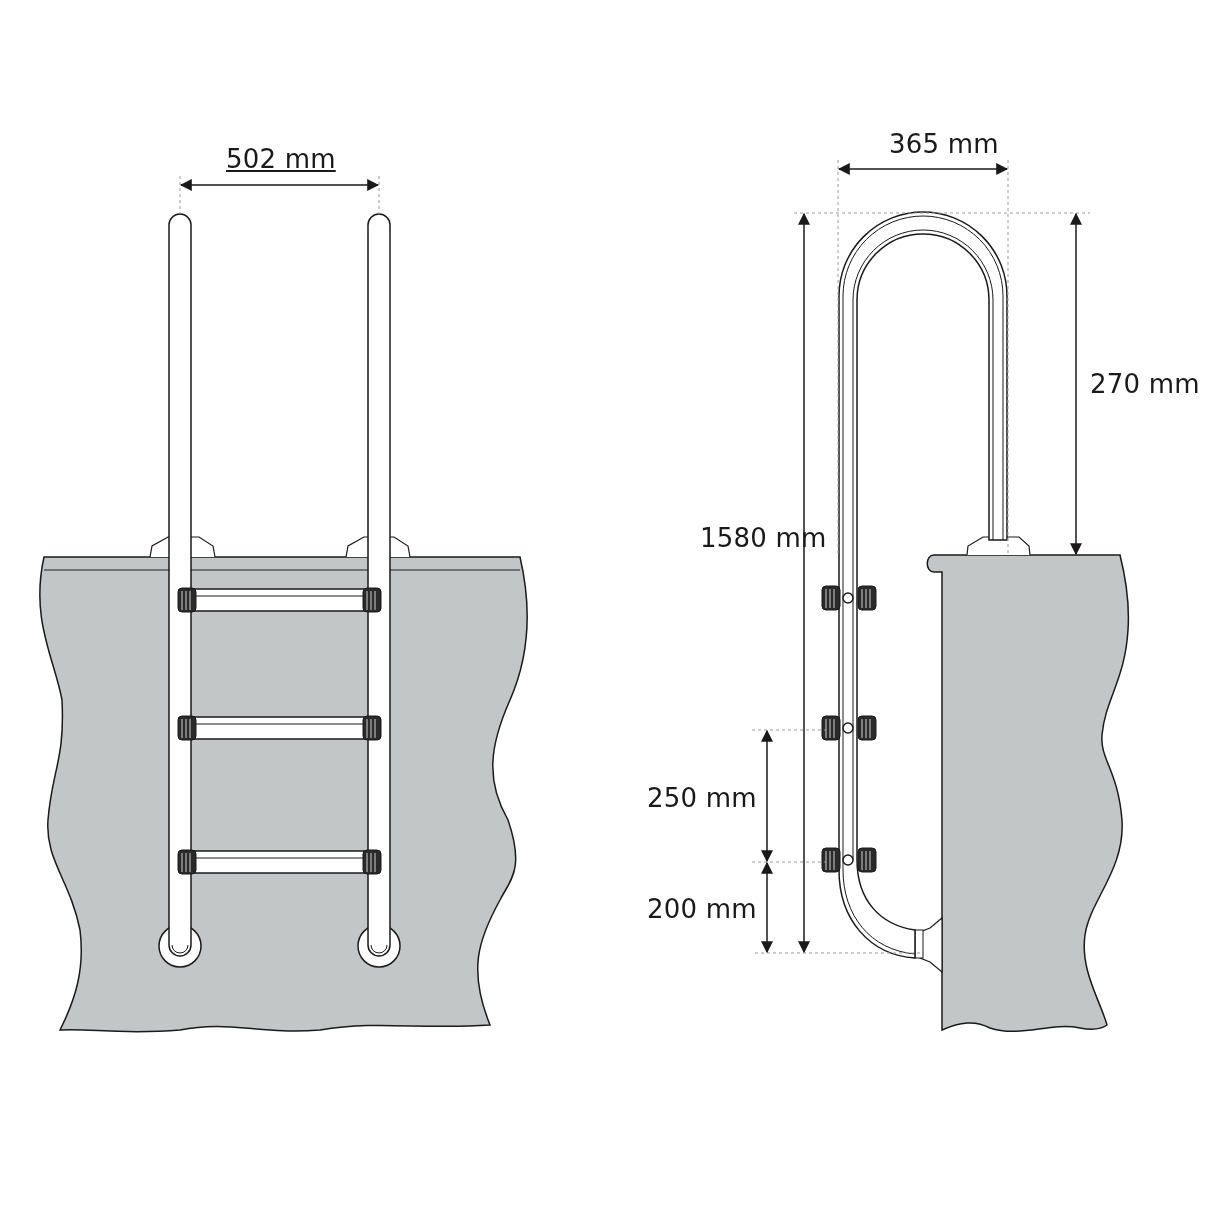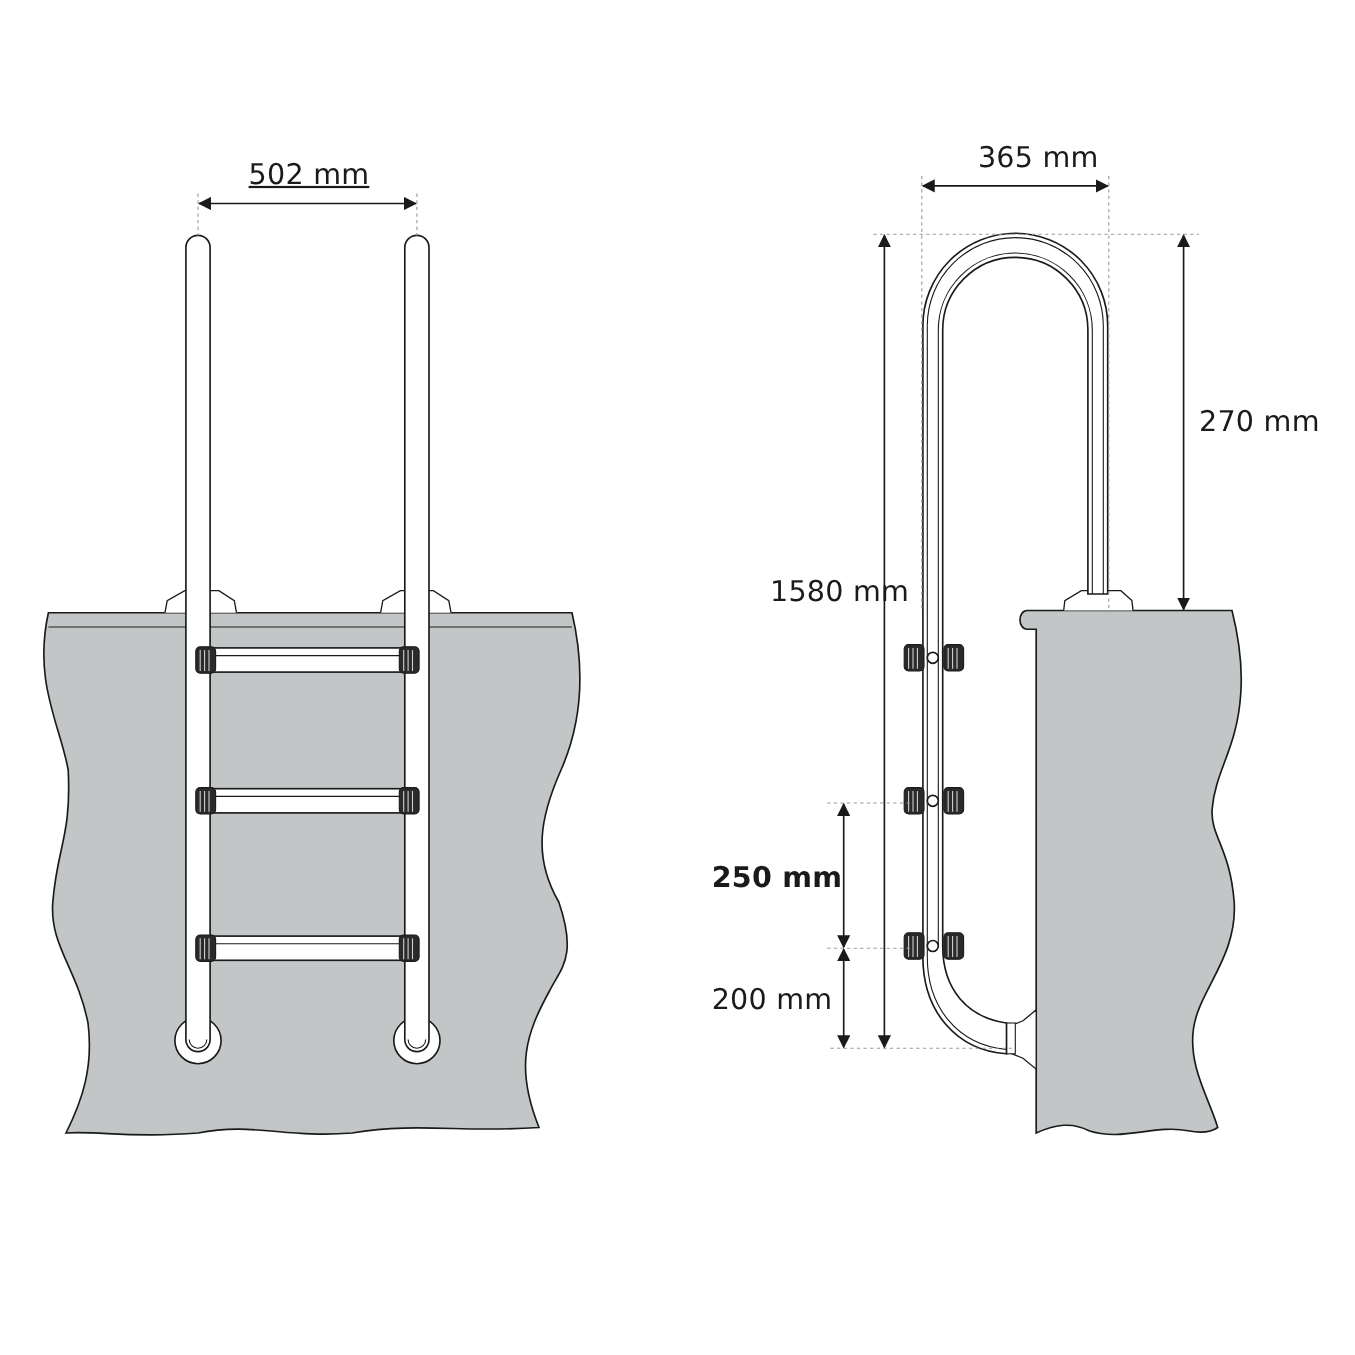--- a/index.html
+++ b/index.html
@@ -128,14 +128,14 @@
     <line x1="1076" y1="214" x2="1076" y2="554" stroke="#1a1a1a" stroke-width="1.5" marker-start="url(#arr)" marker-end="url(#arr)"></line>
     <line x1="767" y1="731" x2="767" y2="861" stroke="#1a1a1a" stroke-width="1.5" marker-start="url(#arr)" marker-end="url(#arr)"></line>
     <line x1="767" y1="863" x2="767" y2="952" stroke="#1a1a1a" stroke-width="1.5" marker-start="url(#arr)" marker-end="url(#arr)"></line>
   </g>
 </svg>
 
 <div class="dim-label" style="left:226px; top:146px;text-decoration:underline;">502 mm</div>
 <div class="dim-label" style="left:869px; top:131px;margin-left:20px;">365 mm</div>
 <div class="dim-label" style="left:1090px; top:371px;">270 mm</div>
 <div class="dim-label" style="left:666px; top:525px;margin-left:34px;">1580 mm</div>
-<div class="dim-label" style="left:647px; top:785px;font-weight:bold;">250 mm</div>
+<div class="dim-label" style="left:647px; top:785px;">250 mm</div>
 <div class="dim-label" style="left:647px; top:896px;text-align:center;">200 mm</div>
 
 </body></html>

